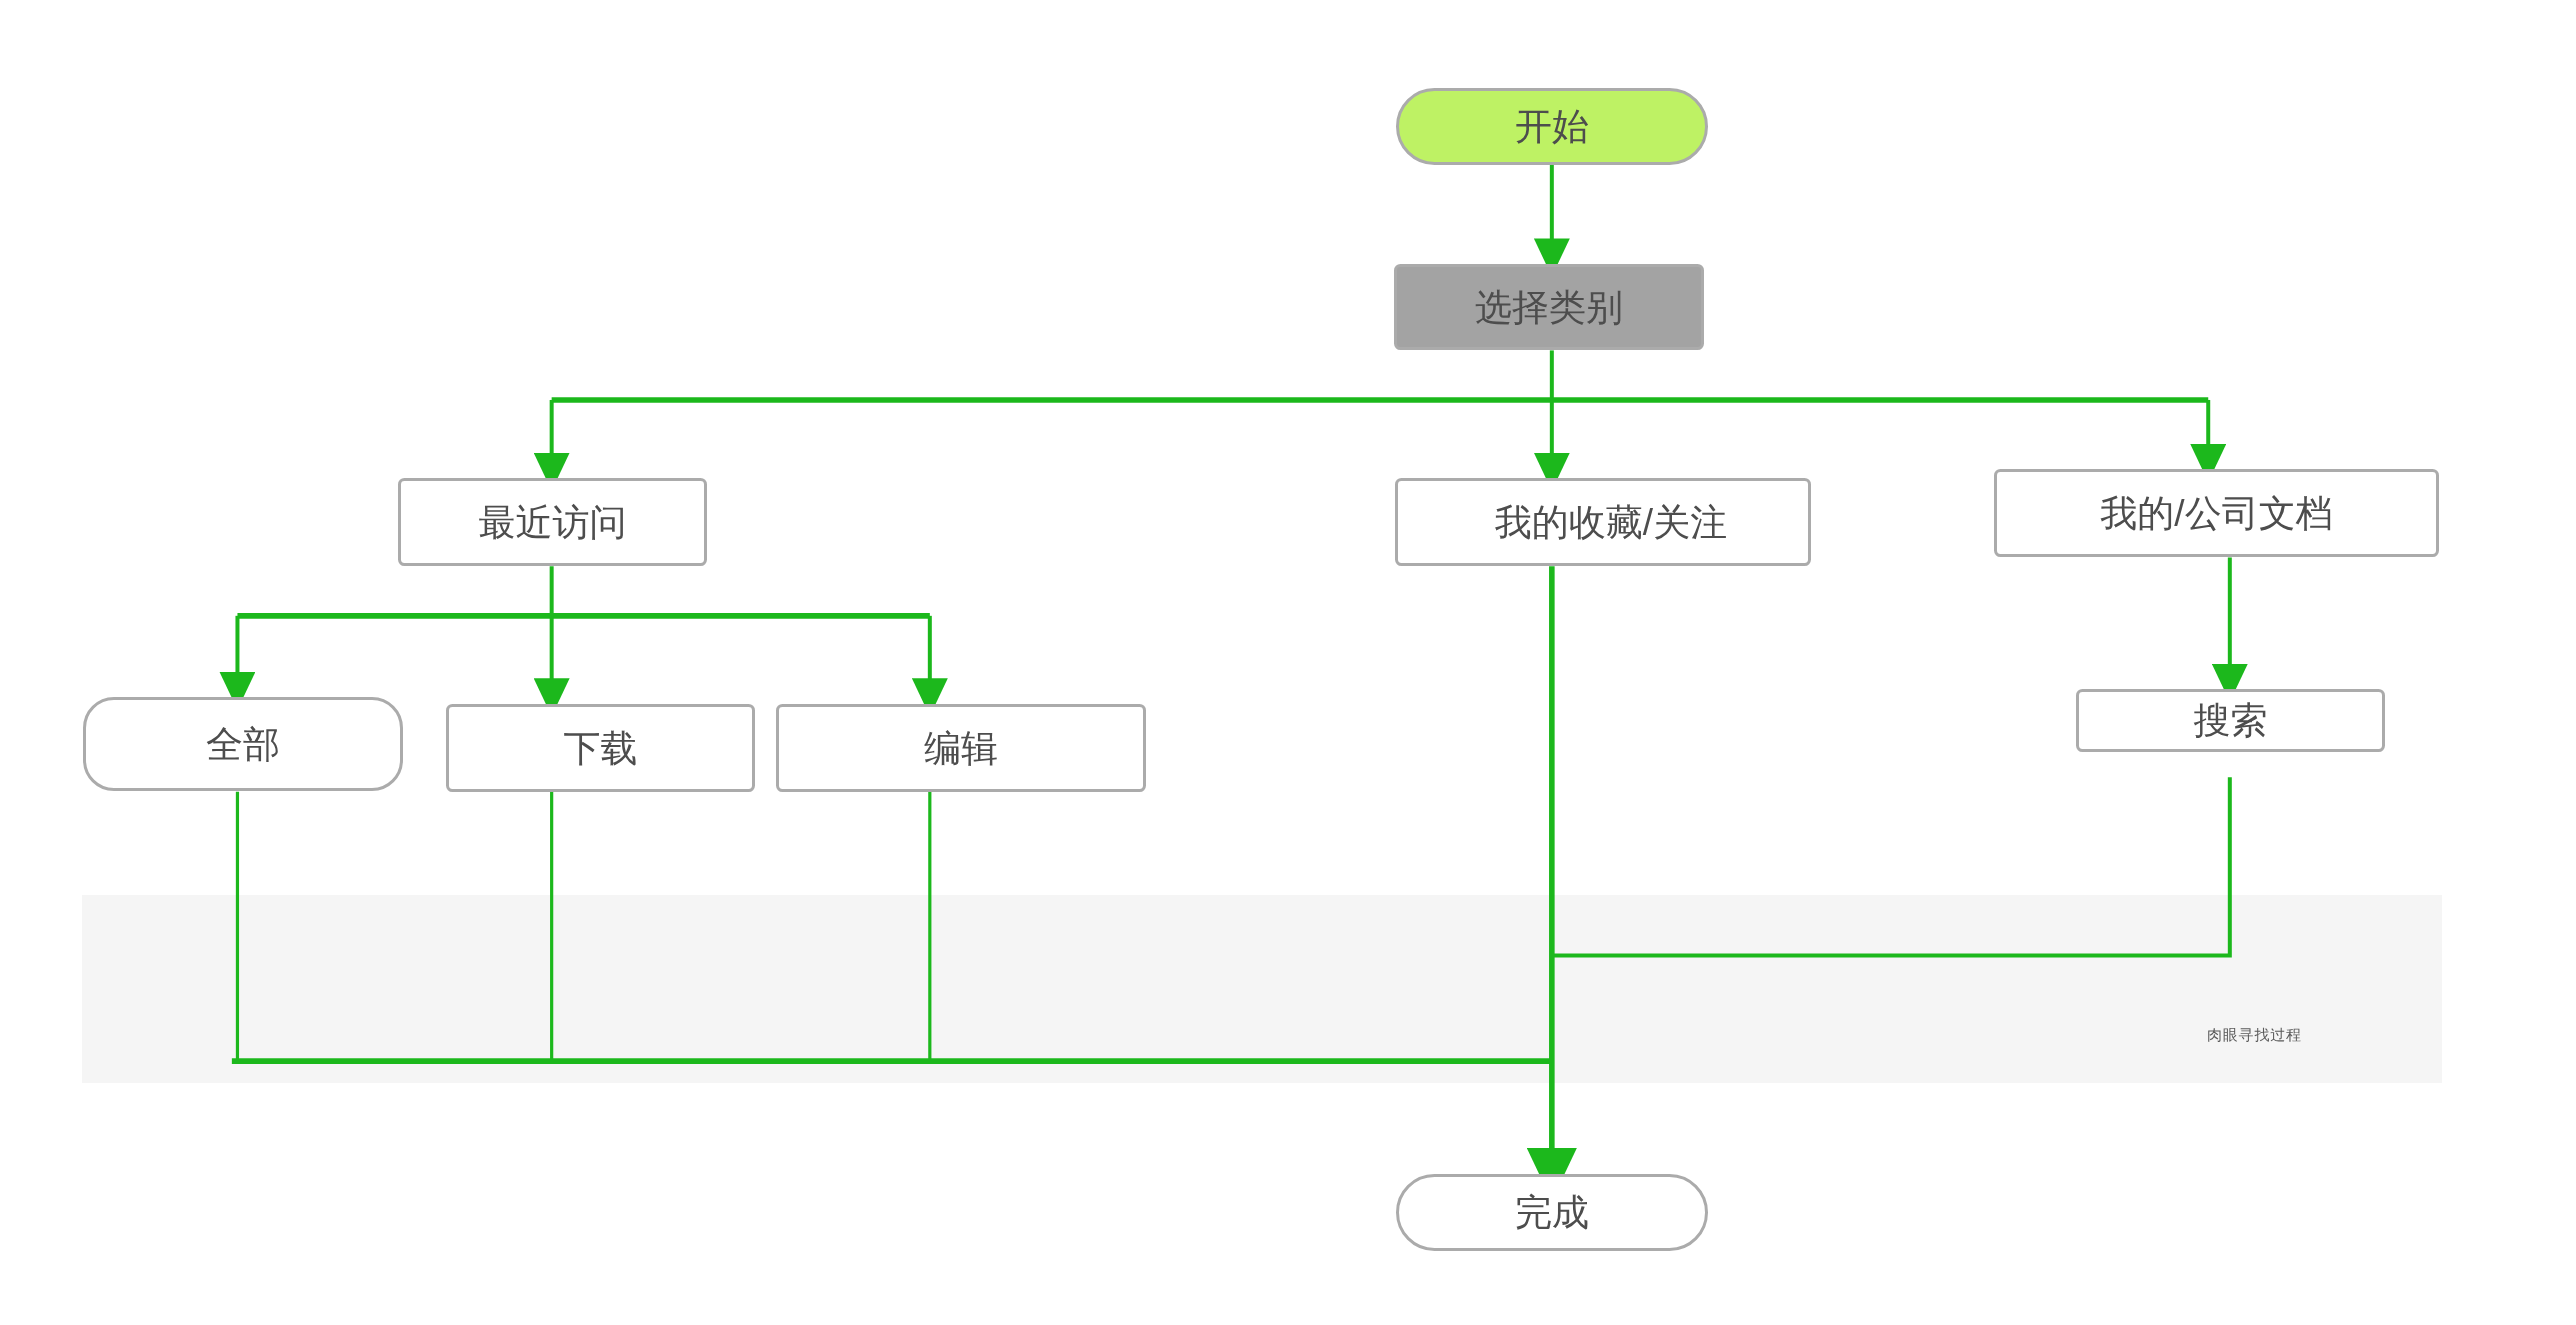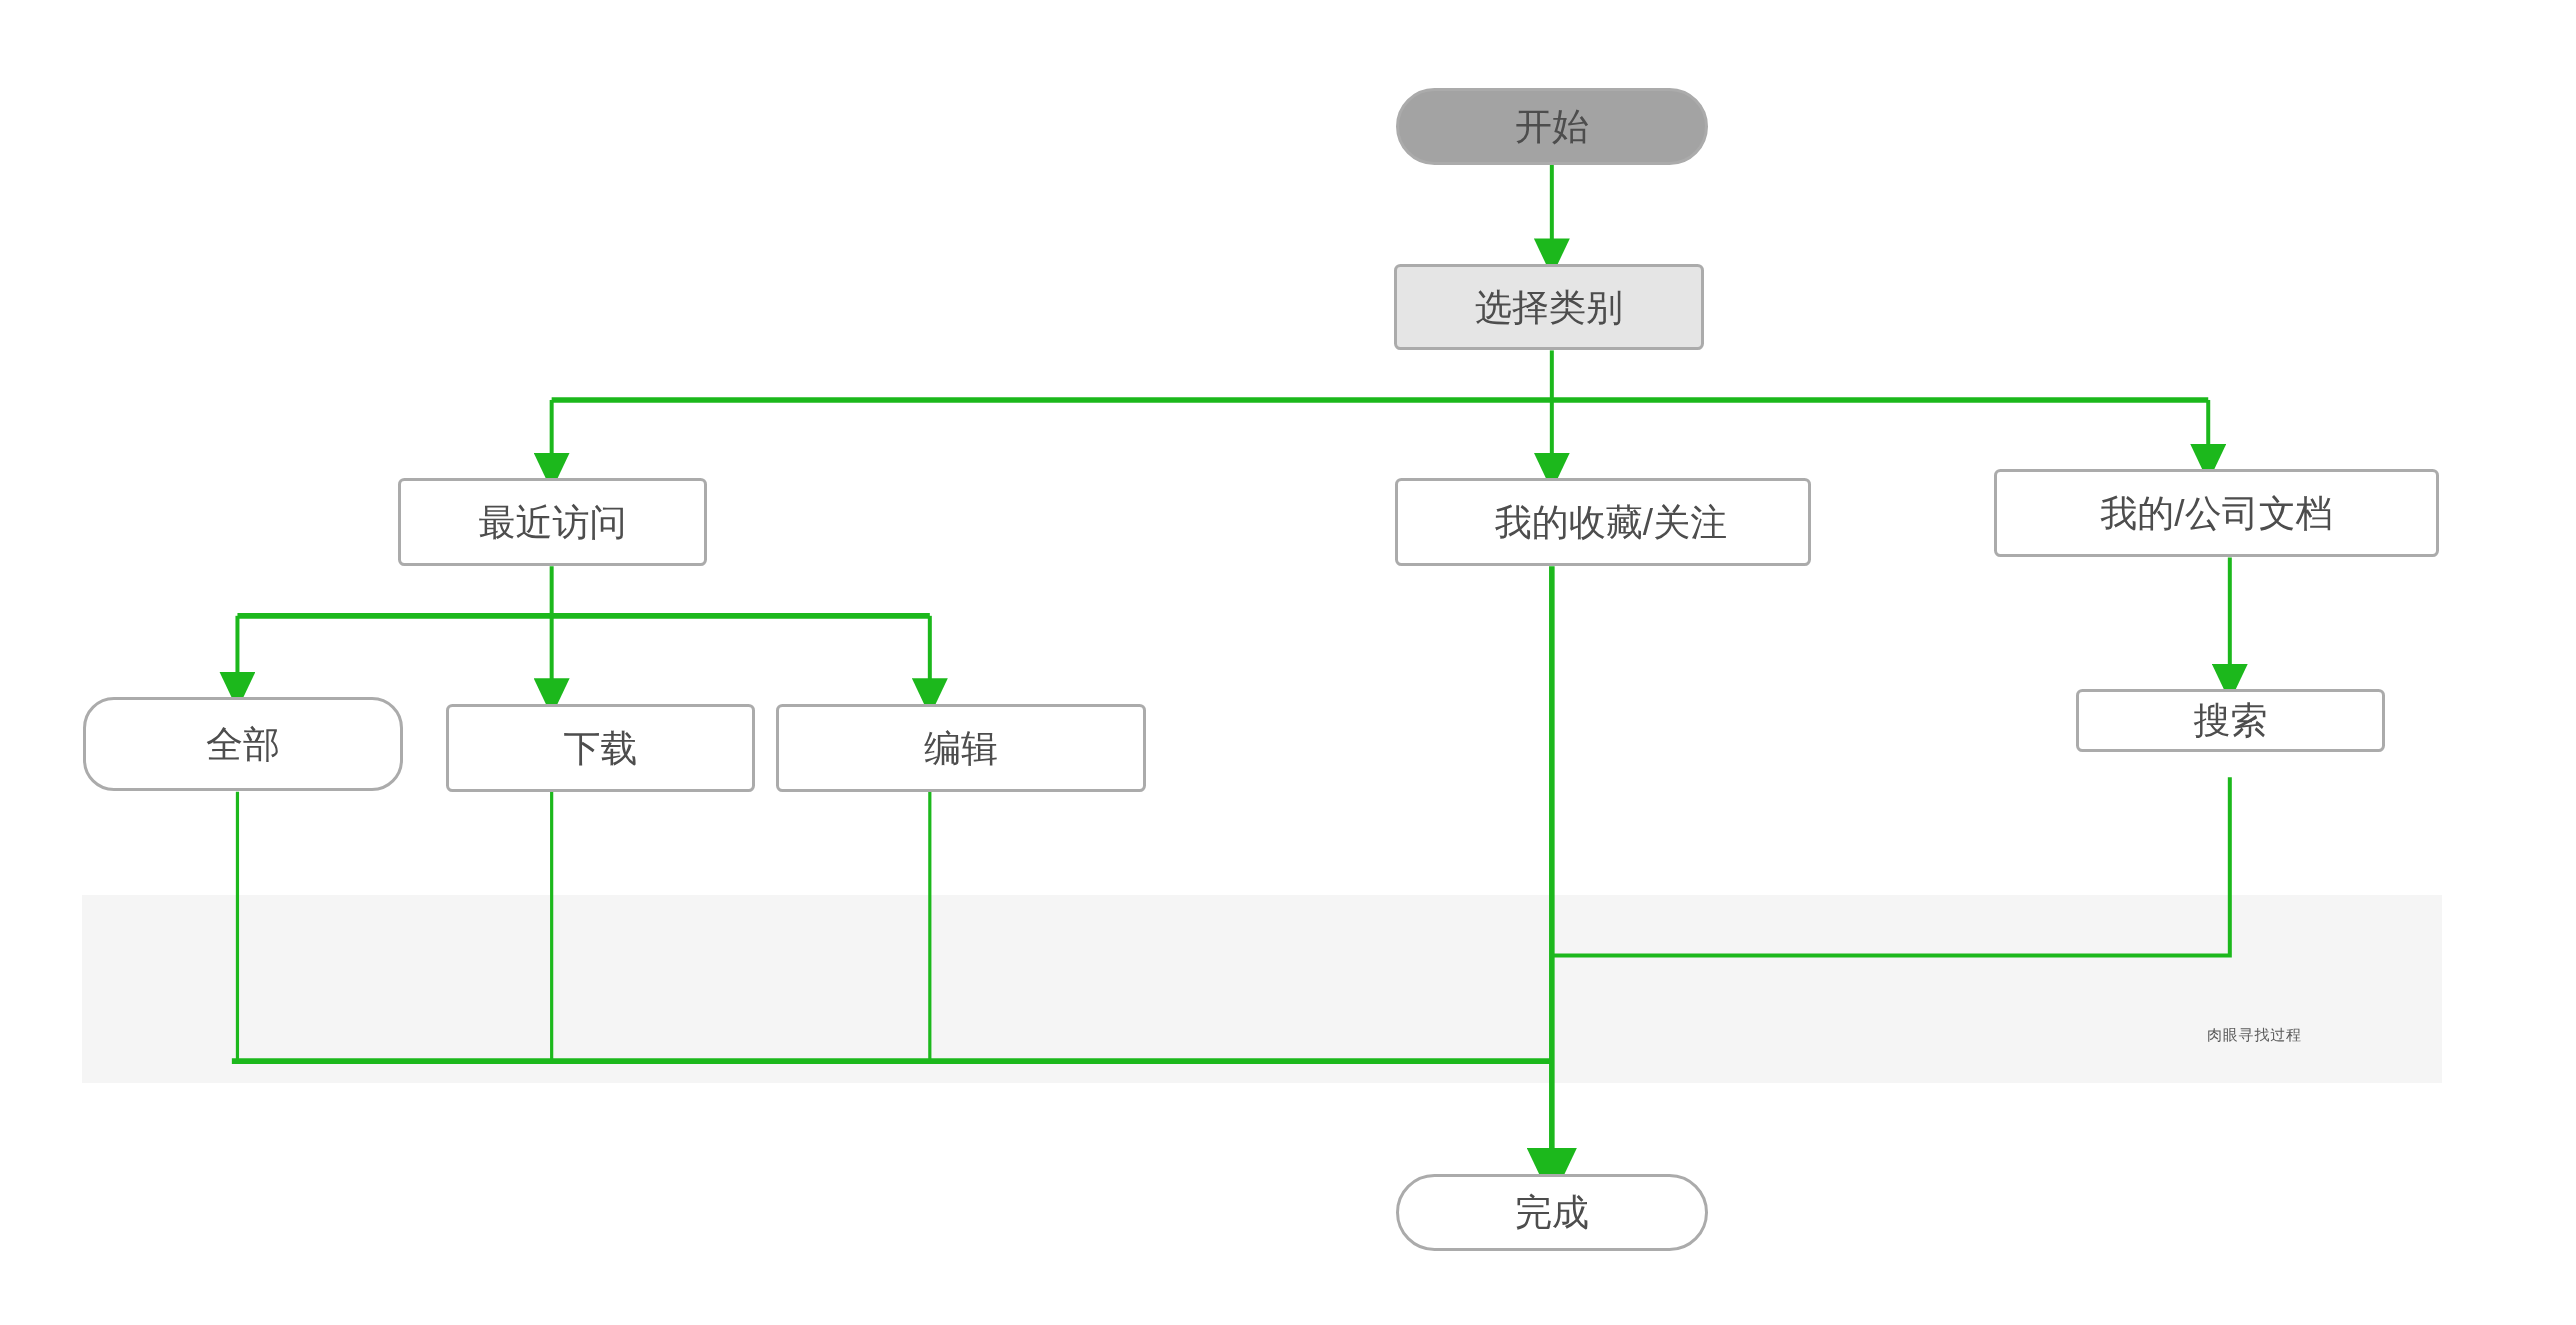--- a/index.html
+++ b/index.html
@@ -93,24 +93,24 @@
       <path stroke-width="4" d="M 1163,990 L 1163,1327"></path>
       <path stroke-width="7" d="M 290,1327 L 1943,1327"></path>
 
       <path stroke-width="5" d="M 2789,972 L 2789,1195 L 1943,1195"></path>
 
       <path stroke-width="7" d="M 1941,708 L 1941,1438" marker-end="url(#ah)"></path>
     </g>
   </svg>
 
   <div id="nodes">
-      <div class="node terminal" style="left: 1396px; top: 88px; width: 312px; height: 77px; border-color: rgb(171, 171, 171); background: #a3a3a3; color: rgb(77, 77, 77);">
+      <div class="node terminal" style="left: 1396px; top: 88px; width: 312px; height: 77px; border-color: rgb(171, 171, 171); background: #bef264; color: rgb(77, 77, 77);">
         <span>开始</span>
       </div>
-      <div class="node process" style="left: 1394px; top: 264px; width: 310px; height: 86px; border-color: rgb(171, 171, 171); background: #e5e5e5; color: rgb(77, 77, 77);">
+      <div class="node process" style="left: 1394px; top: 264px; width: 310px; height: 86px; border-color: rgb(171, 171, 171); background: #a3a3a3; color: rgb(77, 77, 77);">
         <span>选择类别</span>
       </div>
       <div class="node process" style="left: 398px; top: 478px; width: 309px; height: 88px; border-color: rgb(171, 171, 171); background: rgb(255, 255, 255); color: rgb(77, 77, 77);">
         <span>最近访问</span>
       </div>
       <div class="node process" style="left: 1395px; top: 478px; width: 416px; height: 88px; border-color: rgb(171, 171, 171); background: rgb(255, 255, 255); color: rgb(77, 77, 77); padding-left: 16px;">
         <span>我的收藏/关注</span>
       </div>
       <div class="node process" style="left: 1994px; top: 469px; width: 445px; height: 88px; border-color: rgb(171, 171, 171); background: rgb(255, 255, 255); color: rgb(77, 77, 77);">
         <span>我的/公司文档</span>

